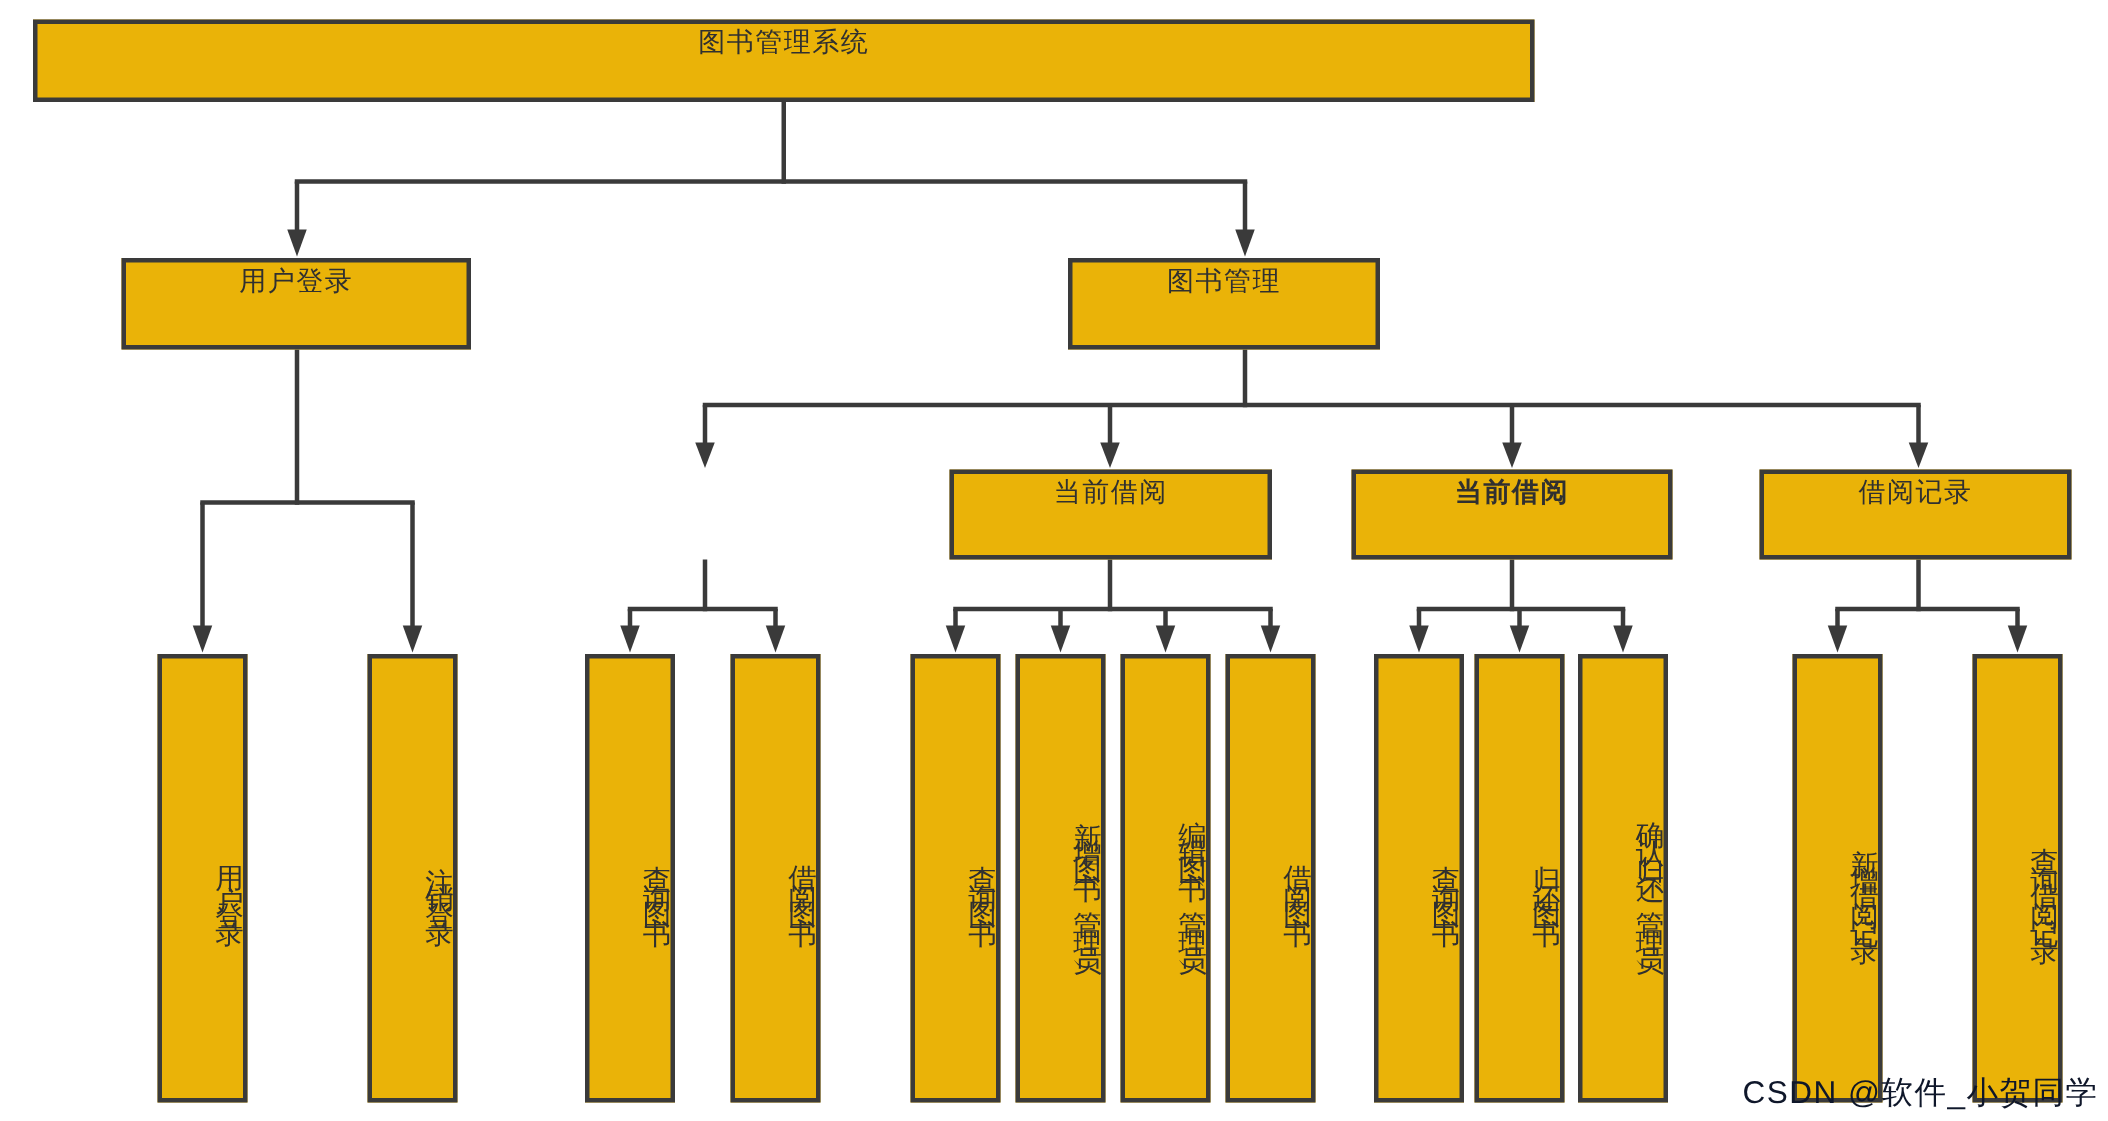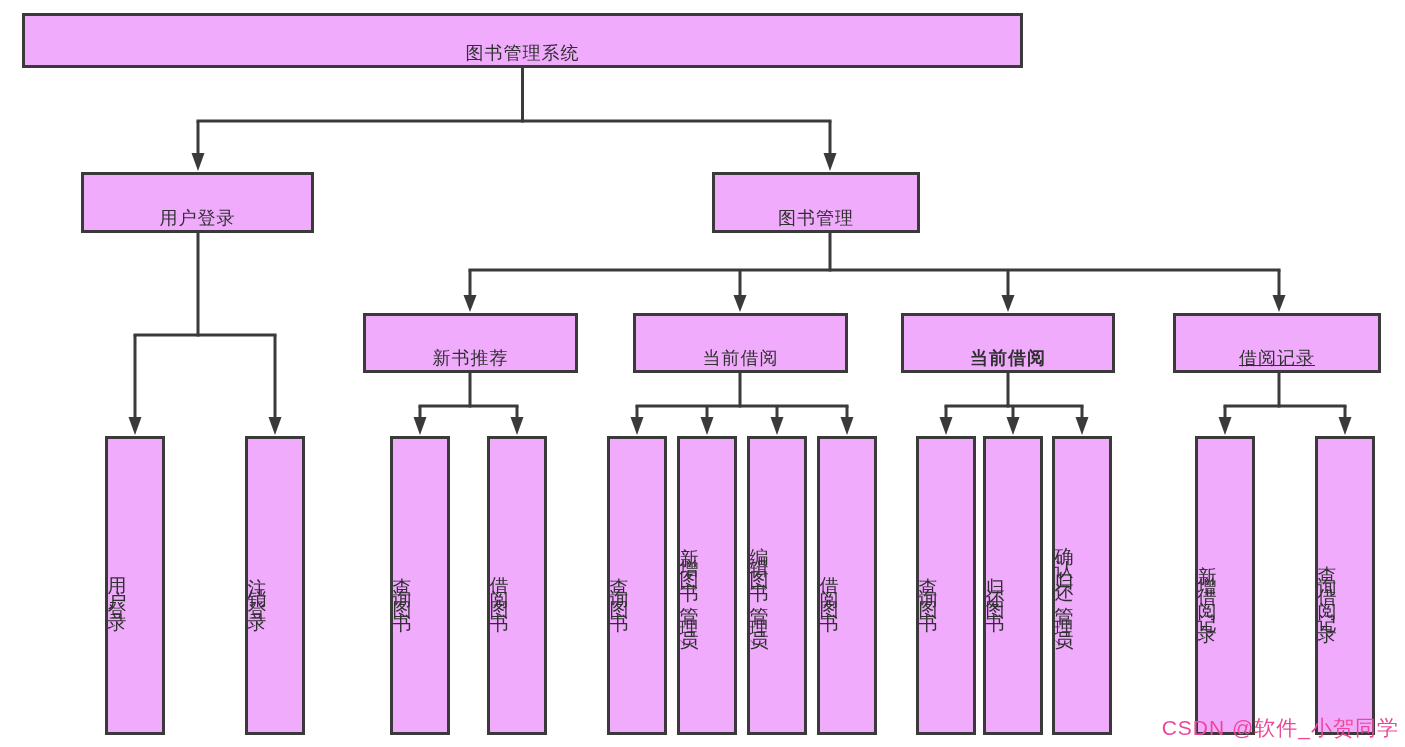--- a/index.html
+++ b/index.html
@@ -2,33 +2,33 @@
 <html><head>
 <meta charset="utf-8">
 <style>
   html,body{margin:0;padding:0;background:#ffffff;}
   body{font-family:"Liberation Sans","DejaVu Sans",sans-serif;}
   .canvas{
     position:relative;width:1405px;height:747px;background:#ffffff;overflow:hidden;
   }
   .connectors{position:absolute;left:0;top:0;width:1405px;height:747px;pointer-events:none;}
   .box{
-    position:absolute;box-sizing:border-box;background:#f0abfc;
+    position:absolute;box-sizing:border-box;background:#eab308;
     border:3px solid #3a3a3a;color:#303030;
-    display:flex;align-items:flex-end;justify-content:center;
+    display:flex;align-items:flex-start;justify-content:center;
     font-size:18px;letter-spacing:1px;white-space:nowrap;
   }
   .vbox{
     writing-mode:vertical-rl;
     font-size:19px;letter-spacing:12px;line-height:1;
     white-space:normal;
   }
   .watermark{
     position:absolute;right:6px;bottom:5px;
-    font-size:21px;color:#ec4899;letter-spacing:1px;
+    font-size:21px;color:#0f172a;letter-spacing:1px;
     white-space:nowrap;
   }
 </style>
 </head>
 <body>
 
 <div class="canvas">
 
   <svg class="connectors" viewBox="0 0 1405 747" xmlns="http://www.w3.org/2000/svg">
     <g stroke="#3a3a3a" stroke-width="3" fill="none">
@@ -103,30 +103,27 @@
     <span>图书管理系统</span>
   </div>
 
   <div class="box" style="left:81px;top:172px;width:233px;height:61px;">
     <span>用户登录</span>
   </div>
   <div class="box" style="left:712px;top:172px;width:208px;height:61px;">
     <span>图书管理</span>
   </div>
 
-  <div class="box" style="left:363px;top:313px;width:215px;height:60px;">
-    <span>新书推荐</span>
-  </div>
   <div class="box" style="left:633px;top:313px;width:215px;height:60px;">
     <span>当前借阅</span>
   </div>
   <div class="box" style="left:901px;top:313px;width:214px;height:60px;font-weight:bold;">
     <span>当前借阅</span>
   </div>
-  <div class="box" style="left:1173px;top:313px;width:208px;height:60px;text-decoration:underline;">
+  <div class="box" style="left:1173px;top:313px;width:208px;height:60px;">
     <span>借阅记录</span>
   </div>
 
   <div class="box vbox" style="left:105px;top:436px;width:60px;height:299px;">
     <span>用户登录</span>
   </div>
   <div class="box vbox" style="left:245px;top:436px;width:60px;height:299px;">
     <span>注销登录</span>
   </div>
 

